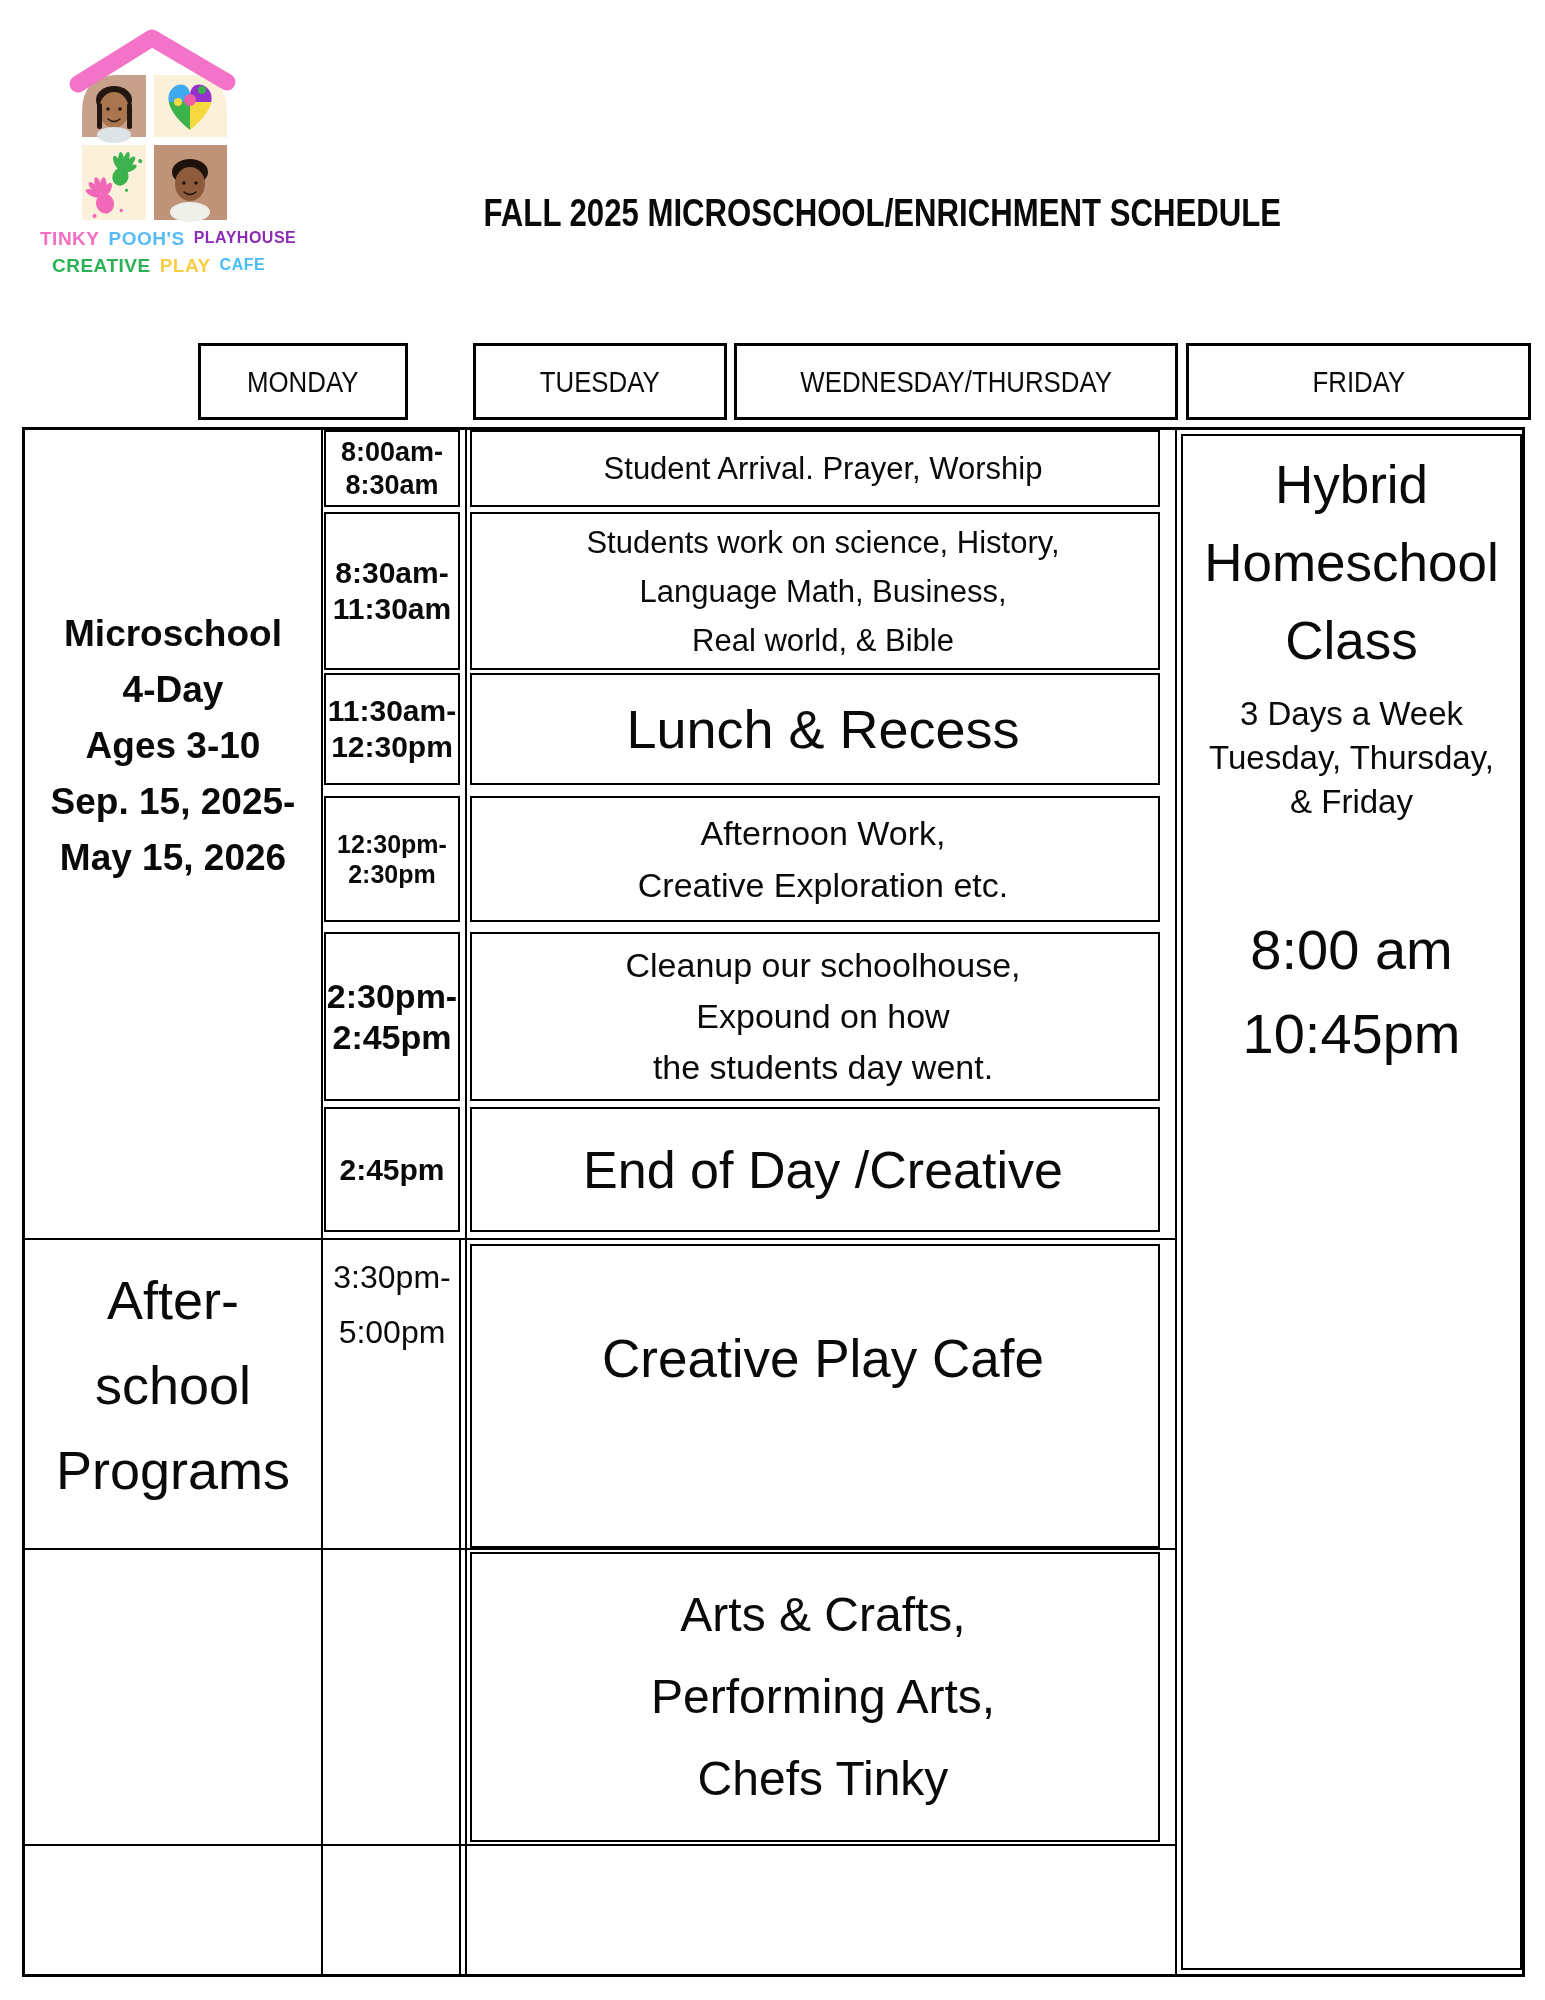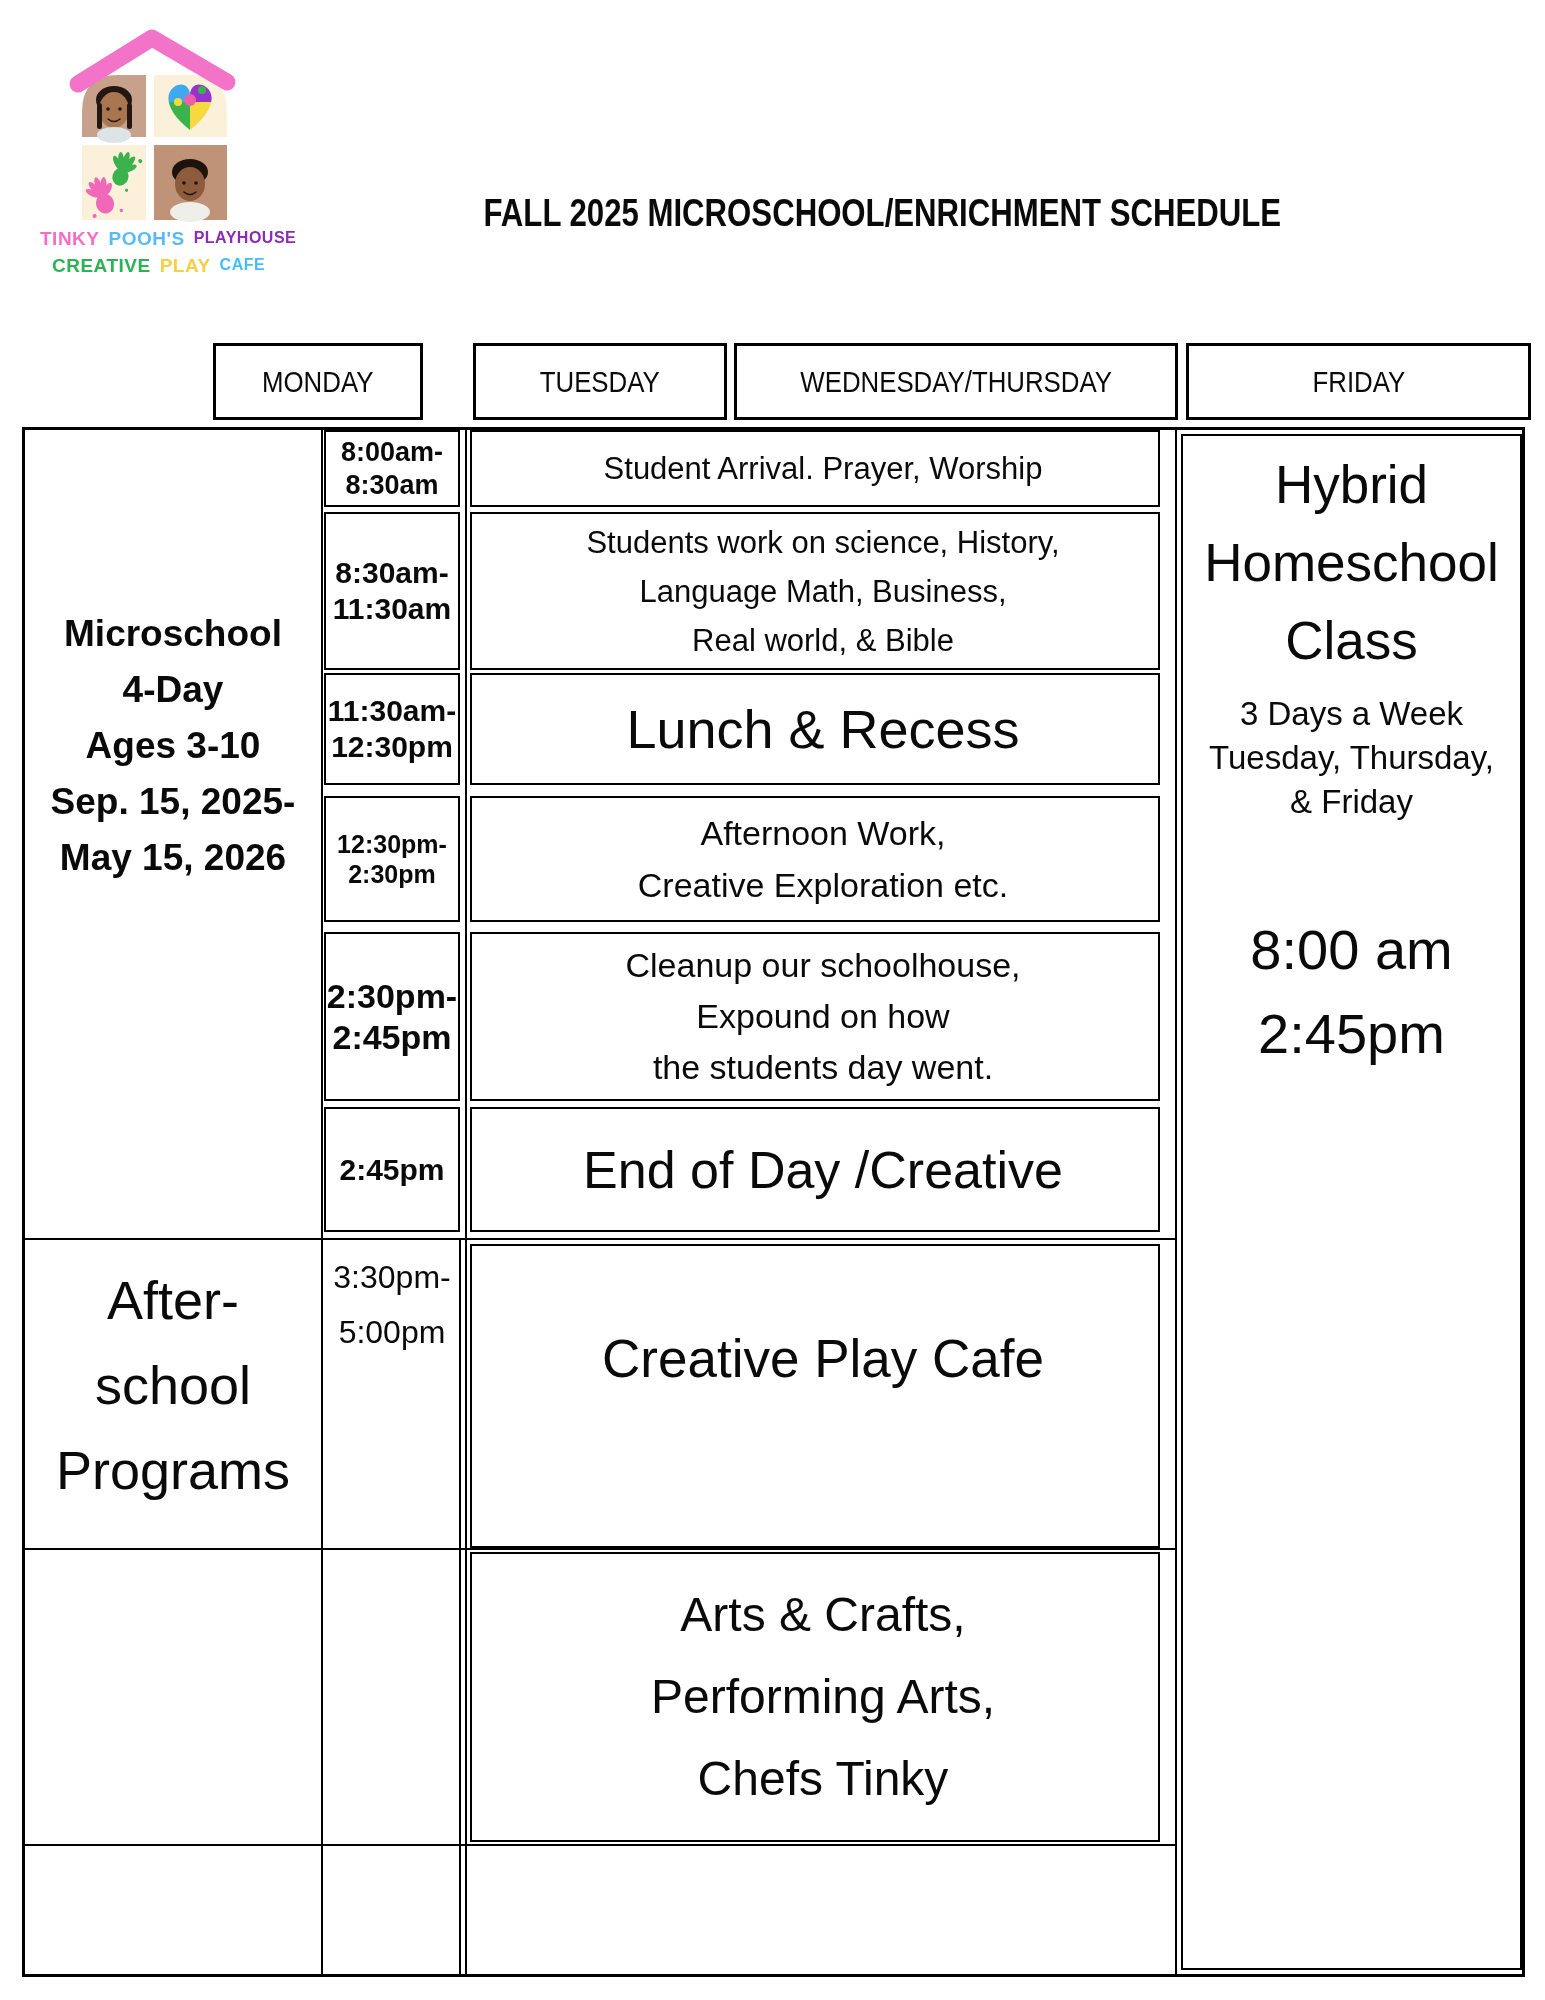--- a/index.html
+++ b/index.html
@@ -16,21 +16,21 @@
 
   
   .title{position:absolute;left:320px;top:192px;width:1125px;text-align:center;
          font-size:38px;font-weight:bold;}
   .title span{display:inline-block;transform:scaleX(.82);transform-origin:center;white-space:nowrap;}
 
   
   .dayhdr{position:absolute;top:343px;height:77px;border:3px solid #000;box-sizing:border-box;
           display:flex;align-items:center;justify-content:center;font-size:30px;background:#fff;}
   .dayhdr span{display:inline-block;transform:scaleX(.86);white-space:nowrap;}
-  .dh-mon{left:213px;width:210px;}
+  .dh-mon{left:198px;width:210px;}
   .dh-tue{left:473px;width:254px;}
   .dh-wt{left:734px;width:444px;}
   .dh-fri{left:1186px;width:345px;}
 
   
   .tbl{position:absolute;left:22px;top:427px;width:1497px;height:1544px;border:3px solid #000;}
   .vl,.hl{position:absolute;background:#000;}
   .vl-left{left:296px;top:0;width:2px;height:1544px;}
   .vl-time{left:440px;top:0;width:2px;height:1544px;}
   .vl-time2{left:434px;top:810px;width:2px;height:734px;}
@@ -219,17 +219,17 @@
 Chefs Tinky</div>
 
     <div class="fri">
       <div class="fri-title">Hybrid
 Homeschool
 Class</div>
       <div class="fri-note">3 Days a Week
 Tuesday, Thursday,
 &amp; Friday</div>
       <div class="fri-hours">8:00 am
-2:45pm</div>
+10:45pm</div>
     </div>
 
   </div>
 </div>
 
 </body></html>

